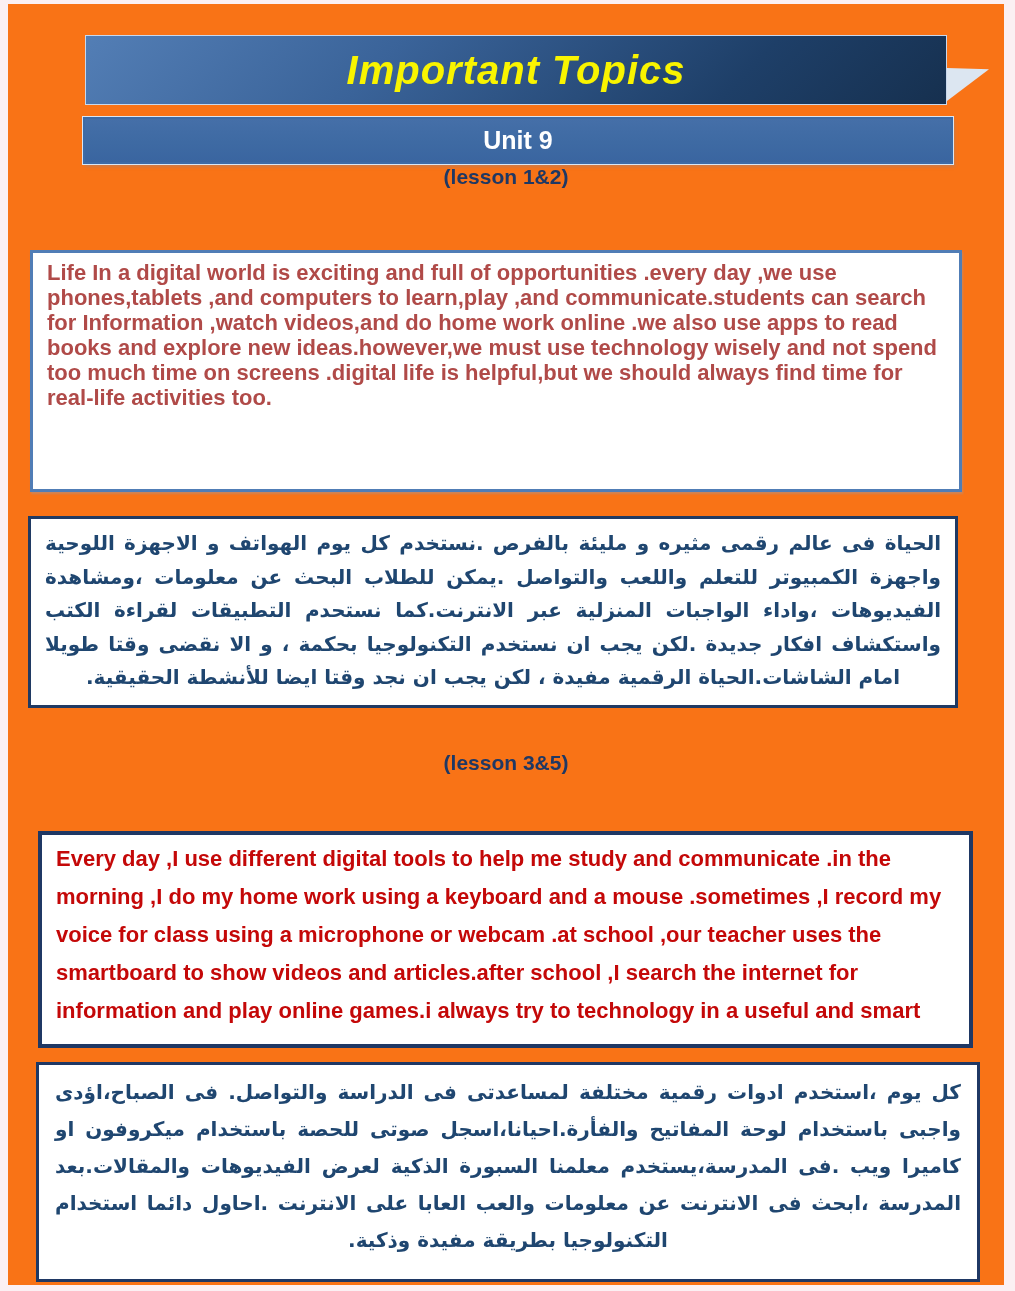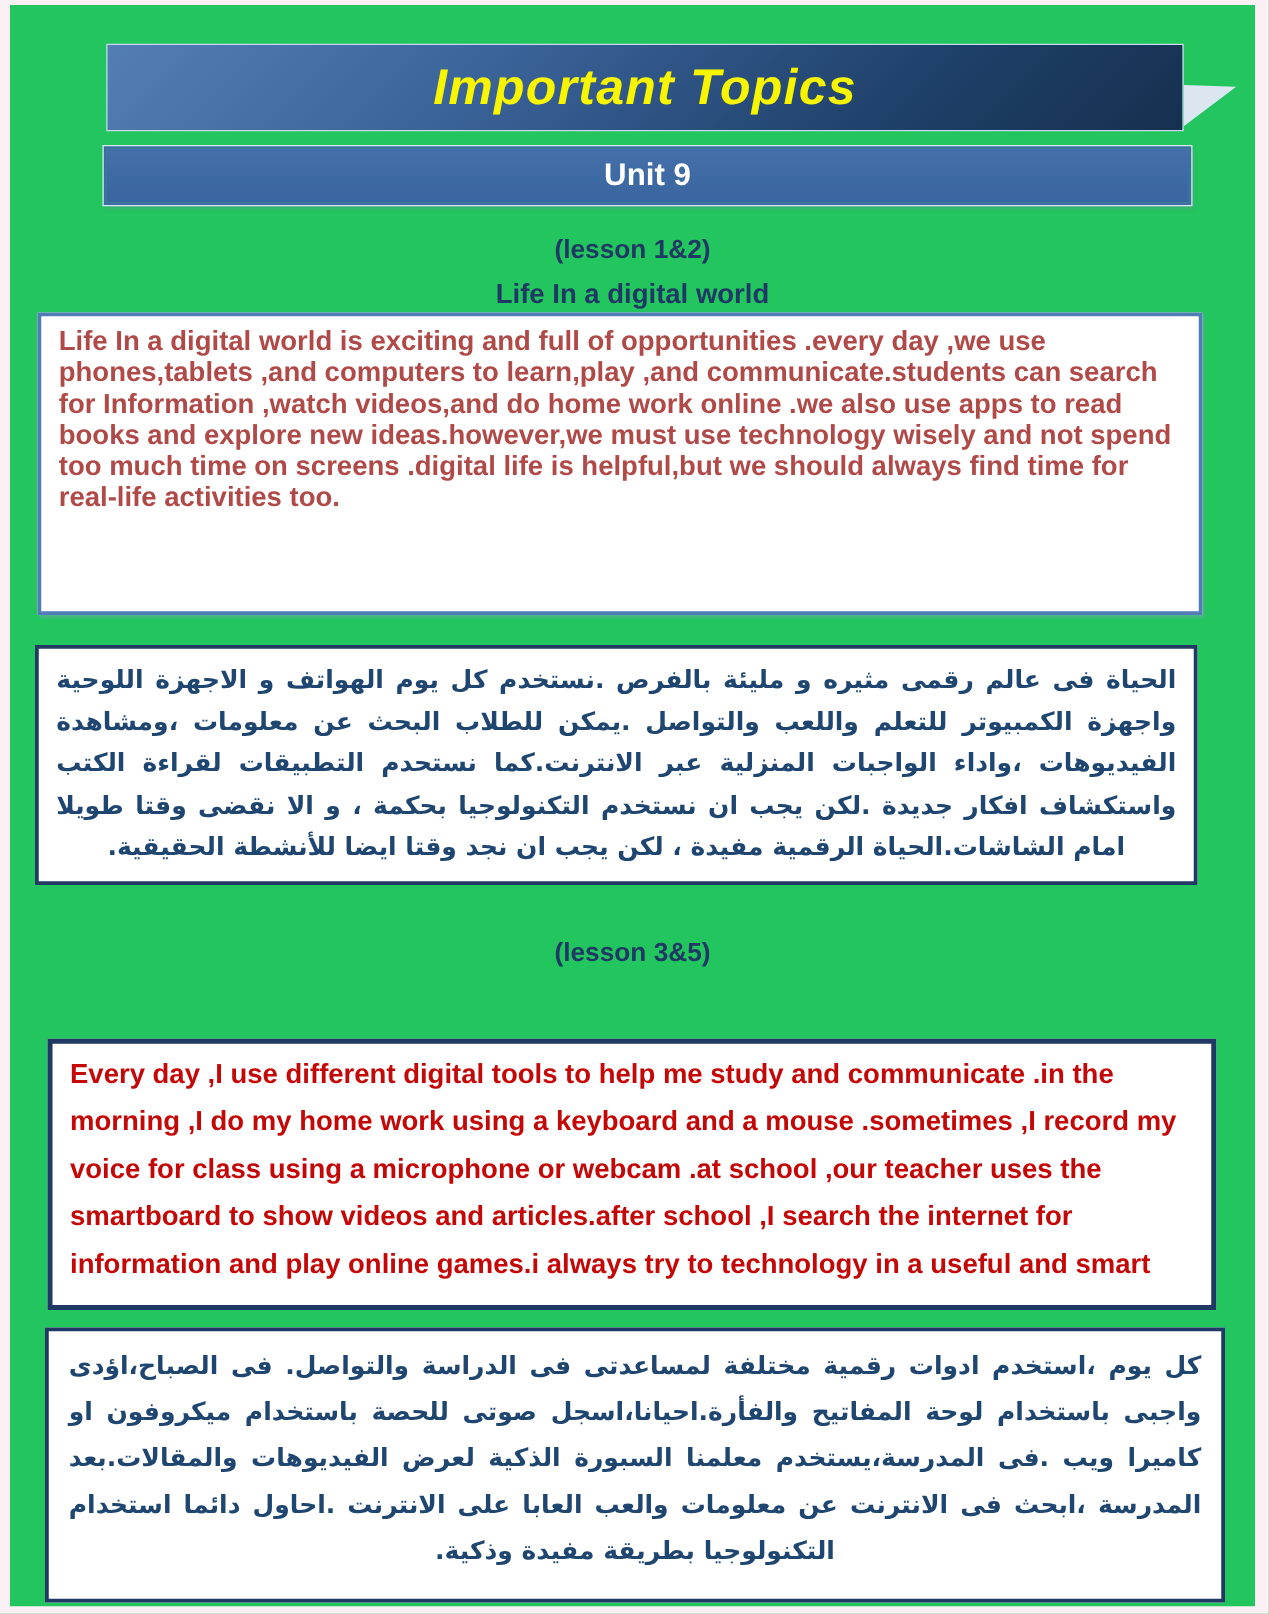--- a/index.html
+++ b/index.html
@@ -5,21 +5,21 @@
   html, body { margin: 0; padding: 0; }
   body {
     width: 1015px; height: 1291px;
     background: #fbf0f3;
     position: relative;
     font-family: "Liberation Sans", "DejaVu Sans", sans-serif;
     overflow: hidden;
   }
   .page {
     position: absolute; left: 8px; top: 4px; right: 11px; bottom: 6px;
-    background: #22c55e;
+    background: #f97316;
   }
   
   .banner {
     position: absolute; left: 77px; top: 31px; width: 862px; height: 70px;
     background: linear-gradient(135deg, #537eb5 0%, #3a6399 35%, #1e3f68 75%, #16304f 100%);
     border: 1px solid #c9d8ec;
     display: flex; align-items: center; justify-content: center;
     box-sizing: border-box;
   }
   .banner-title {
@@ -46,21 +46,21 @@
   }
   .unit-label { color: #ffffff; font-size: 25px; font-weight: bold; }
   
   .lesson-label, .section-title {
     position: absolute; left: 0; width: 100%;
     text-align: center;
     color: #1f3864; font-weight: bold;
   }
   .lesson-label { font-size: 21px; }
   .section-title { font-size: 22px; }
-  .lesson-1 { top: 184px; }
+  .lesson-1 { top: 161px; }
   .title-1  { top: 218px; }
   .lesson-2 { top: 747px; }
   .title-2  { top: 799px; margin-top: 39px; }
   
   .ebox {
     position: absolute; box-sizing: border-box; background: #ffffff;
     overflow: hidden;
   }
   .ebox-1 {
     left: 22px; top: 246px; width: 932px; height: 242px;
@@ -122,21 +122,20 @@
   <div class="banner">
     <span class="banner-title">Important Topics</span>
   </div>
   <div class="banner-tail"></div>
 
   <div class="unit-bar">
     <span class="unit-label">Unit 9</span>
   </div>
 
   <div class="lesson-label lesson-1">(lesson 1&amp;2)</div>
-  <div class="section-title title-1">Life In a digital world</div>
 
   <div class="ebox ebox-1">
     <div class="eng-par eng-red-1">Life In a digital world is exciting and full of opportunities .every day ,we use phones,tablets ,and computers to learn,play ,and communicate.students can search for Information ,watch videos,and do home work online .we also use apps to read books and explore new ideas.however,we must use technology wisely and not spend too much time on screens .digital life is helpful,but we should always find time for real-life activities too.</div>
   </div>
 
   <div class="abox abox-1">
     <div class="ar-par">الحياة فى عالم رقمى مثيره و مليئة بالفرص .نستخدم كل يوم الهواتف و الاجهزة اللوحية واجهزة الكمبيوتر للتعلم واللعب والتواصل .يمكن للطلاب البحث عن معلومات ،ومشاهدة الفيديوهات ،واداء الواجبات المنزلية عبر الانترنت.كما نستحدم التطبيقات لقراءة الكتب واستكشاف افكار جديدة .لكن يجب ان نستخدم التكنولوجيا بحكمة ، و الا نقضى وقتا طويلا امام الشاشات.الحياة الرقمية مفيدة ، لكن يجب ان نجد وقتا ايضا للأنشطة الحقيقية.</div>
   </div>
 
   <div class="lesson-label lesson-2">(lesson 3&amp;5)</div>

